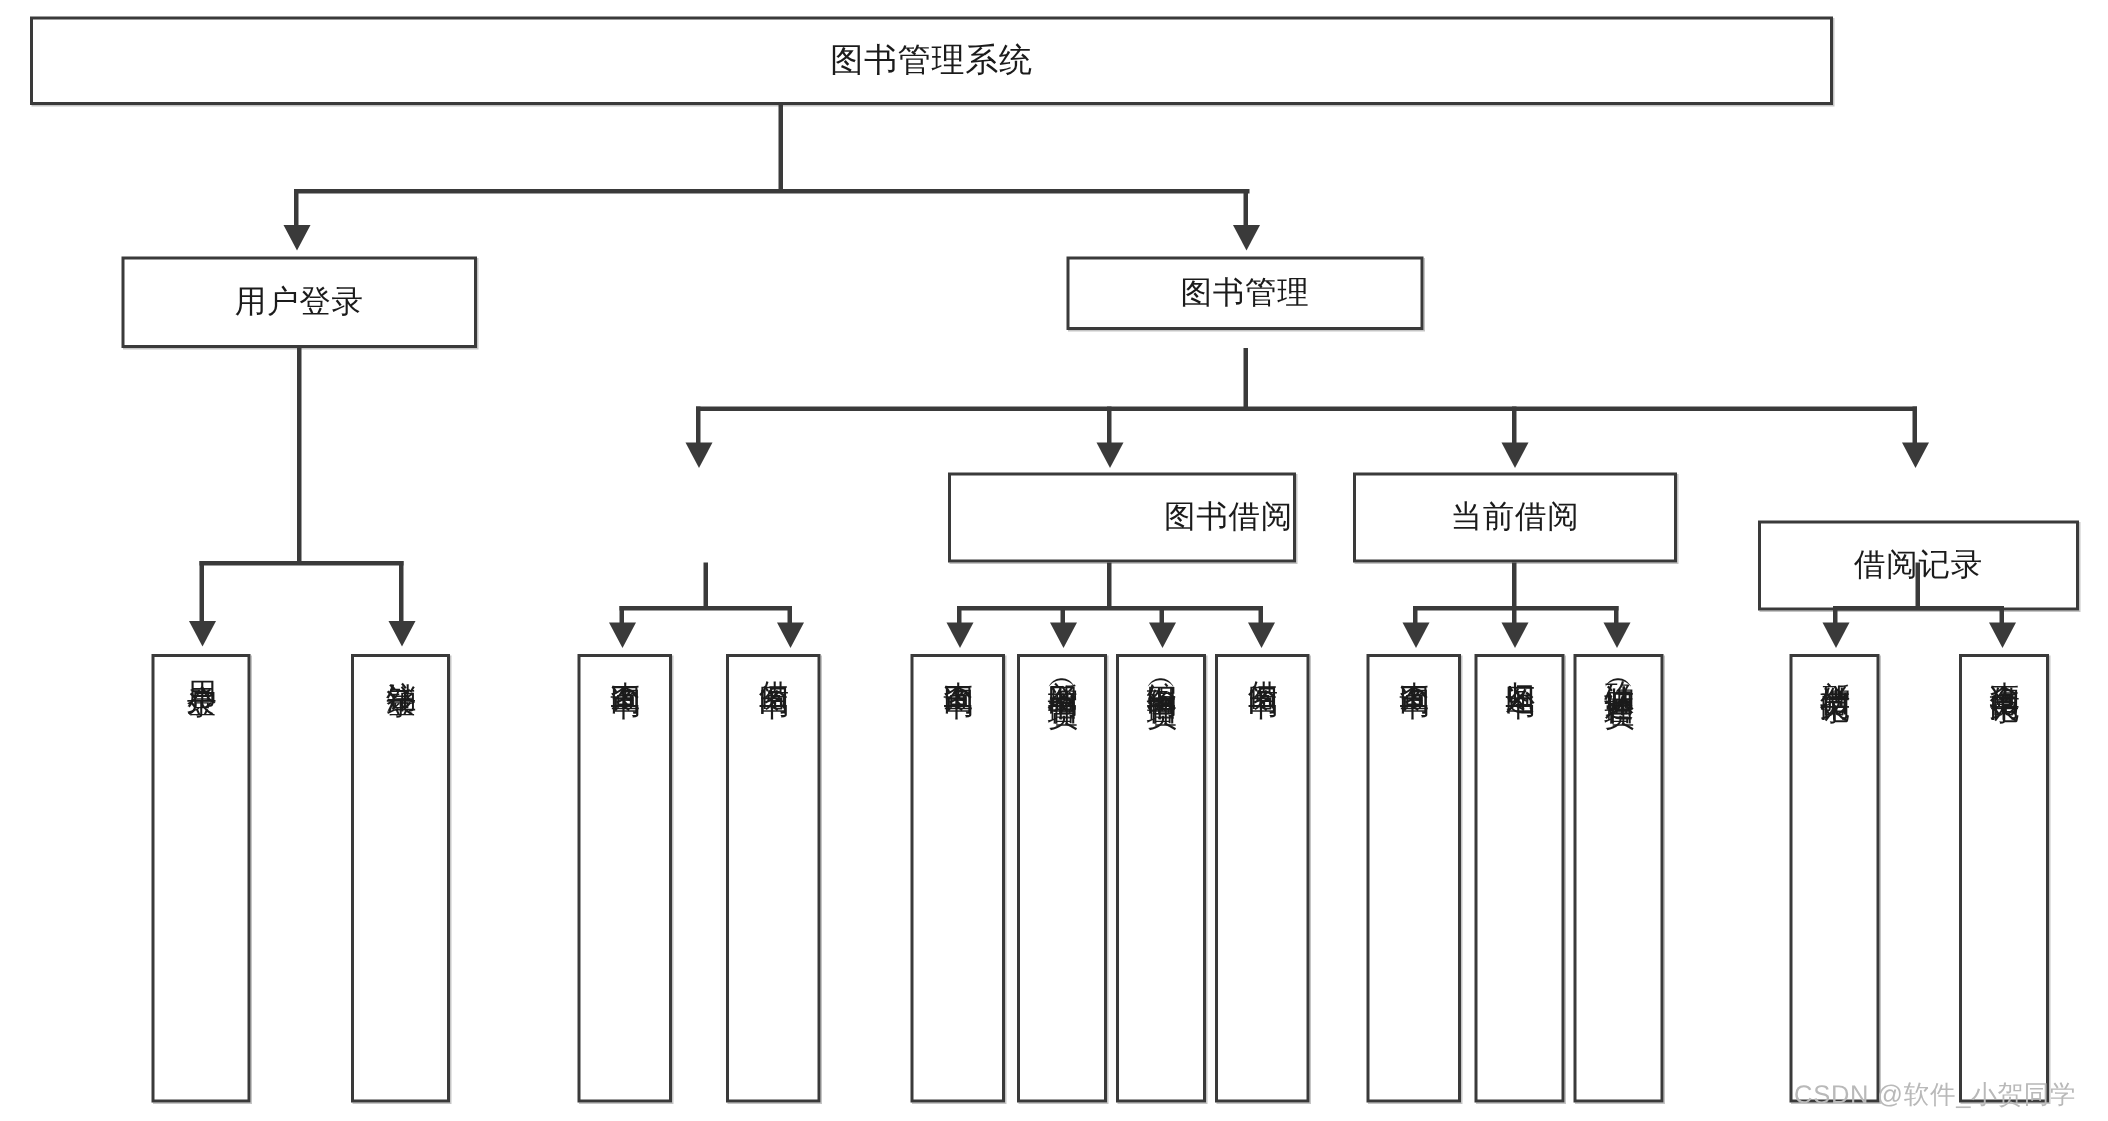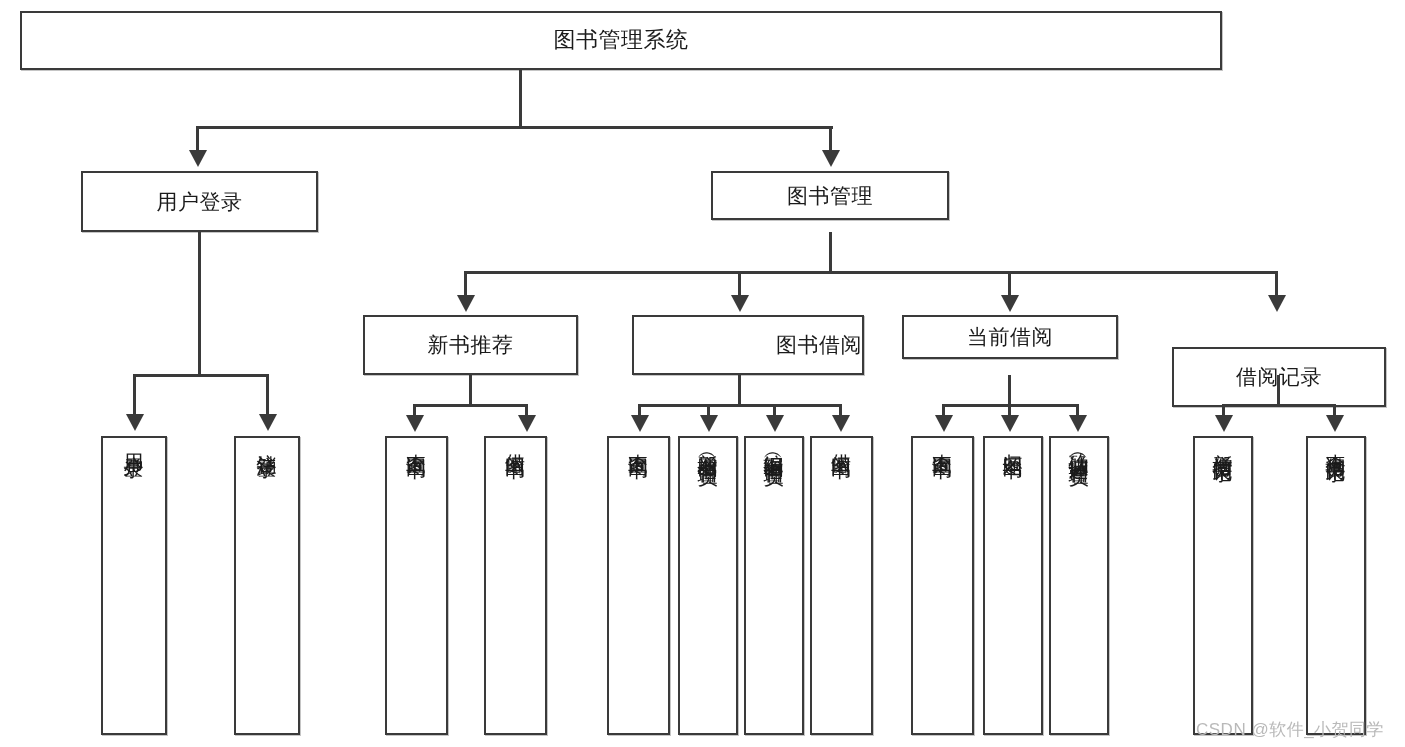--- a/index.html
+++ b/index.html
@@ -129,27 +129,24 @@
 
   <div class="vline" style="left:738px; top:271px; width:3px; height:25px;"></div>
   <div class="arrow" style="left:731px; top:295px;"></div>
 
   <div class="vline" style="left:1008px; top:271px; width:3px; height:25px;"></div>
   <div class="arrow" style="left:1001px; top:295px;"></div>
 
   <div class="vline" style="left:1275px; top:271px; width:3px; height:25px;"></div>
   <div class="arrow" style="left:1268px; top:295px;"></div>
 
-  <div class="node horiz" style="left:363px; top:315px; width:215px; height:60px;">
-    <span class="label">新书推荐</span>
-  </div>
   <div class="node horiz" style="left:632px; top:315px; width:232px; height:60px;justify-content:flex-end;">
     <span class="label">图书借阅</span>
   </div>
-  <div class="node horiz" style="left:902px; top:315px; width:216px; height:44px;">
+  <div class="node horiz" style="left:902px; top:315px; width:216px; height:60px;">
     <span class="label">当前借阅</span>
   </div>
   <div class="node horiz" style="left:1172px; top:315px; width:214px; height:60px;margin-top:32px;">
     <span class="label">借阅记录</span>
   </div>
 
   <div class="vline" style="left:469px; top:375px; width:3px; height:31px;"></div>
   <div class="hline" style="left:413px; top:404px; width:115px; height:3px;"></div>
   <div class="vline" style="left:413px; top:404px; width:3px; height:12px;"></div>
   <div class="arrow" style="left:406px; top:415px;"></div>

